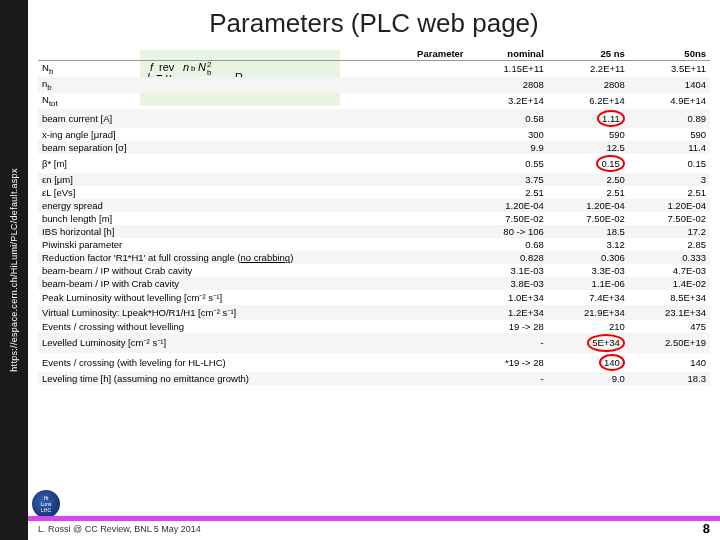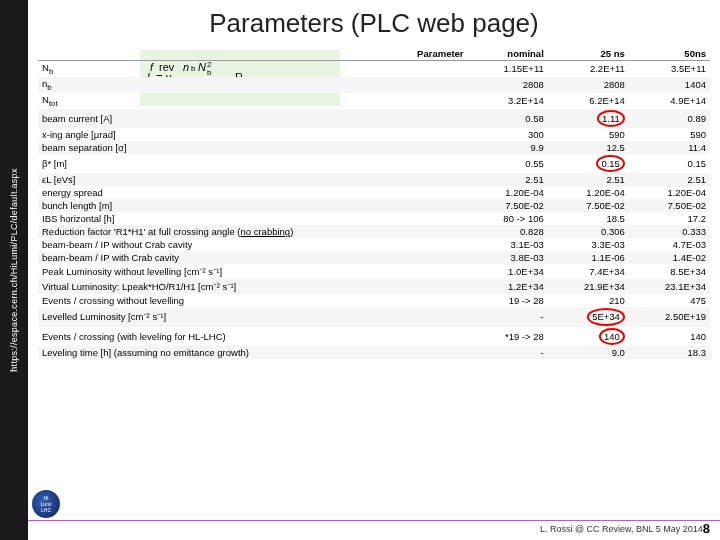--- a/index.html
+++ b/index.html
@@ -133,26 +133,26 @@
       line-height: 1.2;
     }
 
     
     .footer {
       position: absolute;
       bottom: 4px;
       left: 28px;
       right: 0;
       display: flex;
-      justify-content: flex-end;
+      justify-content: space-between;
       align-items: center;
       font-size: 9px;
       color: #333;
       padding: 0 10px;
-      border-top: 1px solid #d946ef;
+      border-top: 5px solid #d946ef;
     }
 
     .page-number {
       font-size: 13px;
       font-weight: bold;
       color: #000;
     }
 
     
     .underline-text {
@@ -234,20 +234,26 @@
           <td class="num">12.5</td>
           <td class="num">11.4</td>
         </tr>
         <tr>
           <td>β* [m]</td>
           <td class="num">0.55</td>
           <td class="num"><span class="circle-red">0.15</span></td>
           <td class="num">0.15</td>
         </tr>
         <tr>
+          <td>εn [μm]</td>
+          <td class="num">3.75</td>
+          <td class="num">2.50</td>
+          <td class="num">3</td>
+        </tr>
+        <tr>
           <td>εL [eVs]</td>
           <td class="num">2.51</td>
           <td class="num">2.51</td>
           <td class="num">2.51</td>
         </tr>
         <tr>
           <td>energy spread</td>
           <td class="num">1.20E-04</td>
           <td class="num">1.20E-04</td>
           <td class="num">1.20E-04</td>
@@ -258,20 +264,26 @@
           <td class="num">7.50E-02</td>
           <td class="num">7.50E-02</td>
         </tr>
         <tr>
           <td>IBS horizontal [h]</td>
           <td class="num">80 -&gt; 106</td>
           <td class="num">18.5</td>
           <td class="num">17.2</td>
         </tr>
         <tr>
+          <td>Piwinski parameter</td>
+          <td class="num">0.68</td>
+          <td class="num">3.12</td>
+          <td class="num">2.85</td>
+        </tr>
+        <tr>
           <td>Reduction factor 'R1*H1' at full crossing angle (<span class="underline-text">no crabbing</span>)</td>
           <td class="num">0.828</td>
           <td class="num">0.306</td>
           <td class="num">0.333</td>
         </tr>
         <tr>
           <td>beam-beam / IP without Crab cavity</td>
           <td class="num">3.1E-03</td>
           <td class="num">3.3E-03</td>
           <td class="num">4.7E-03</td>

